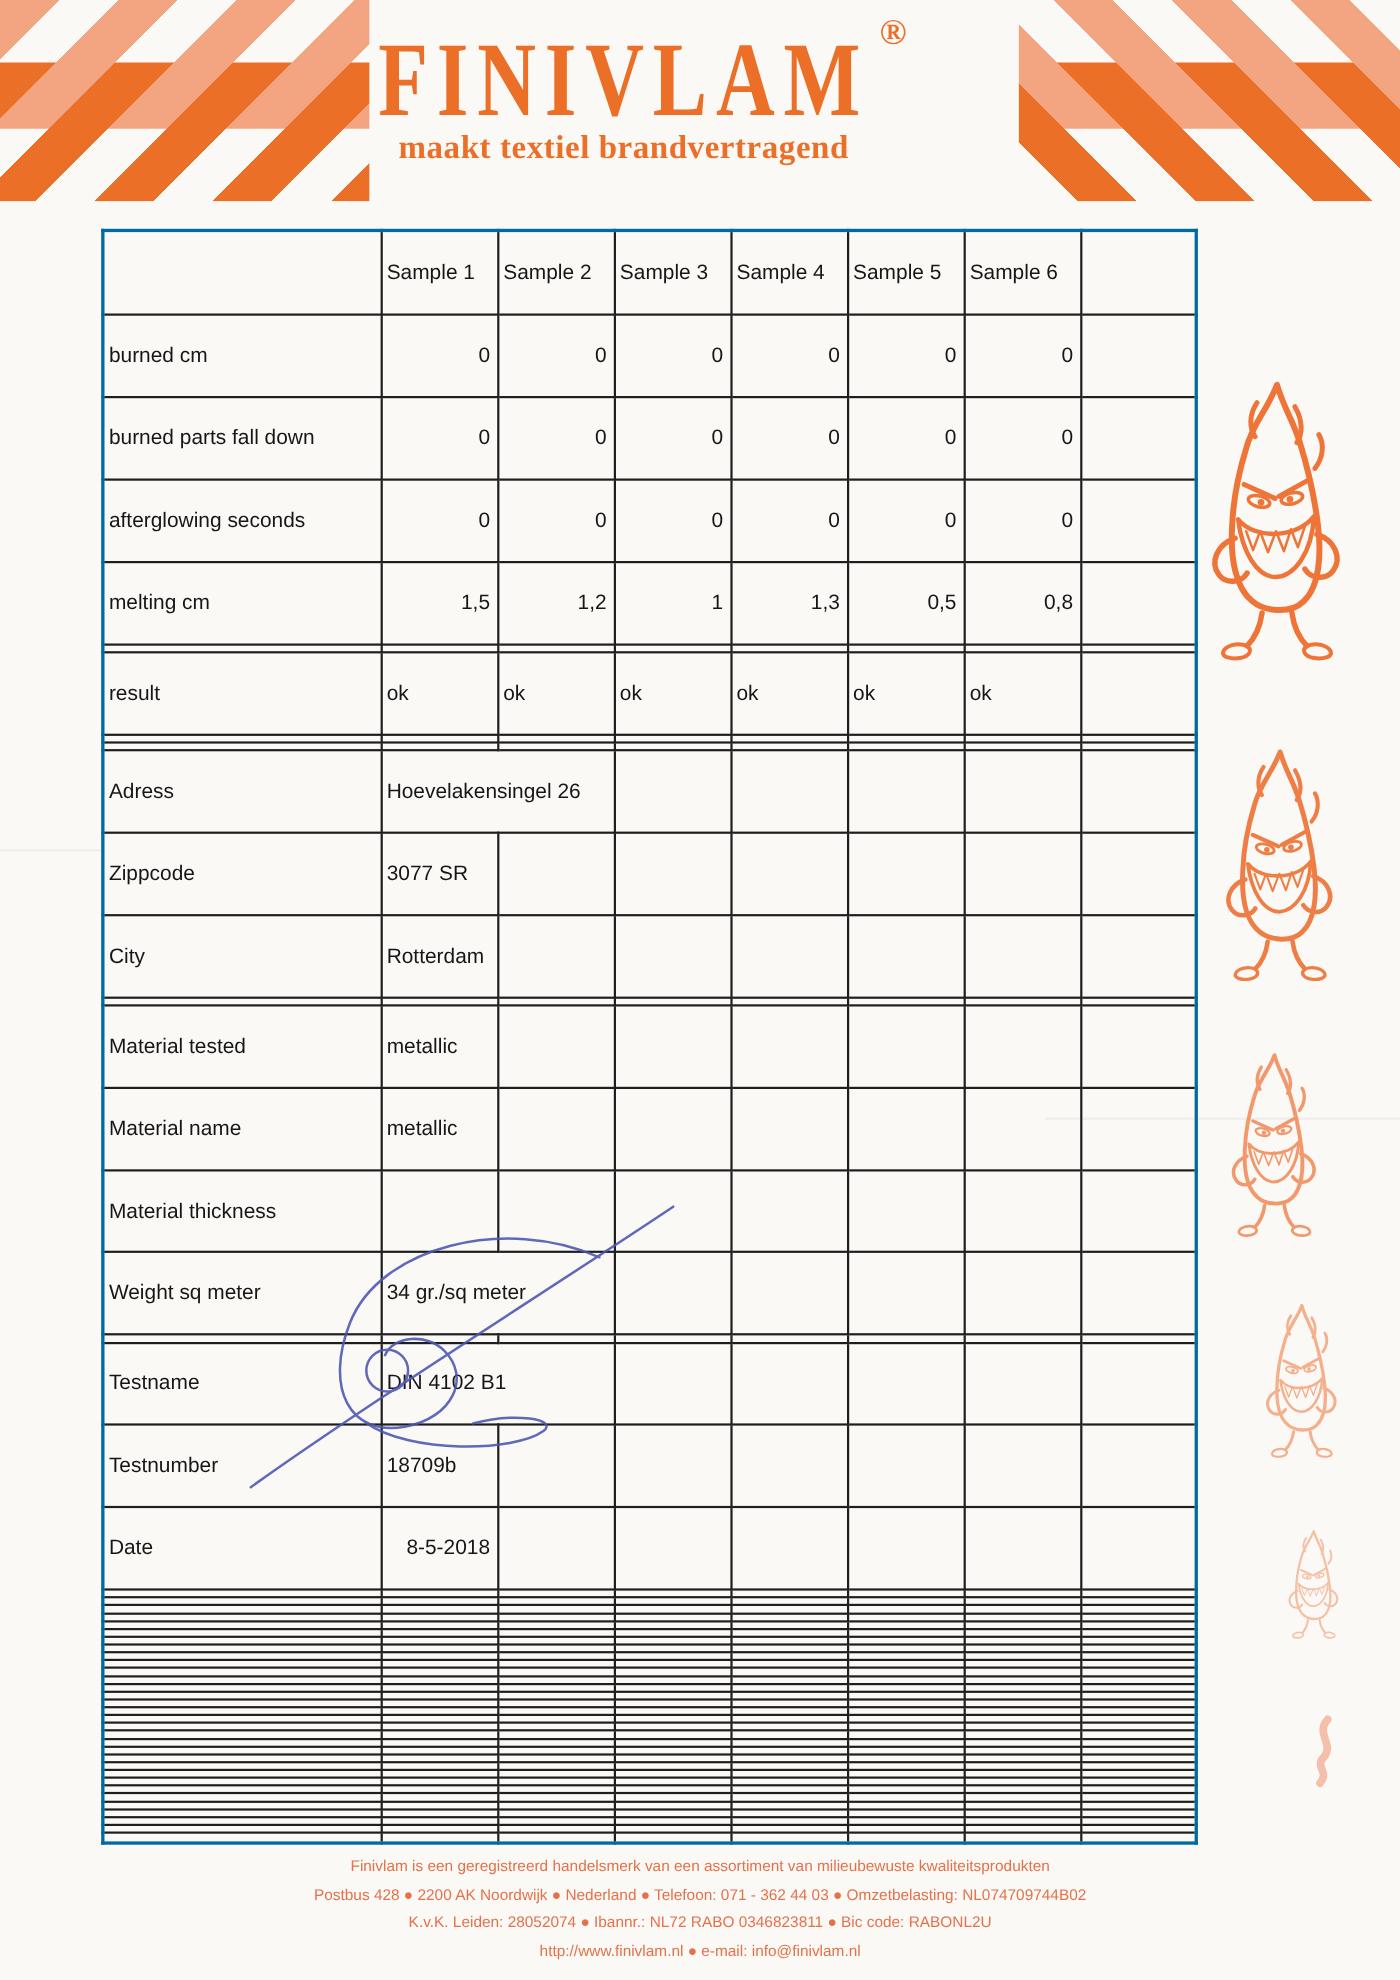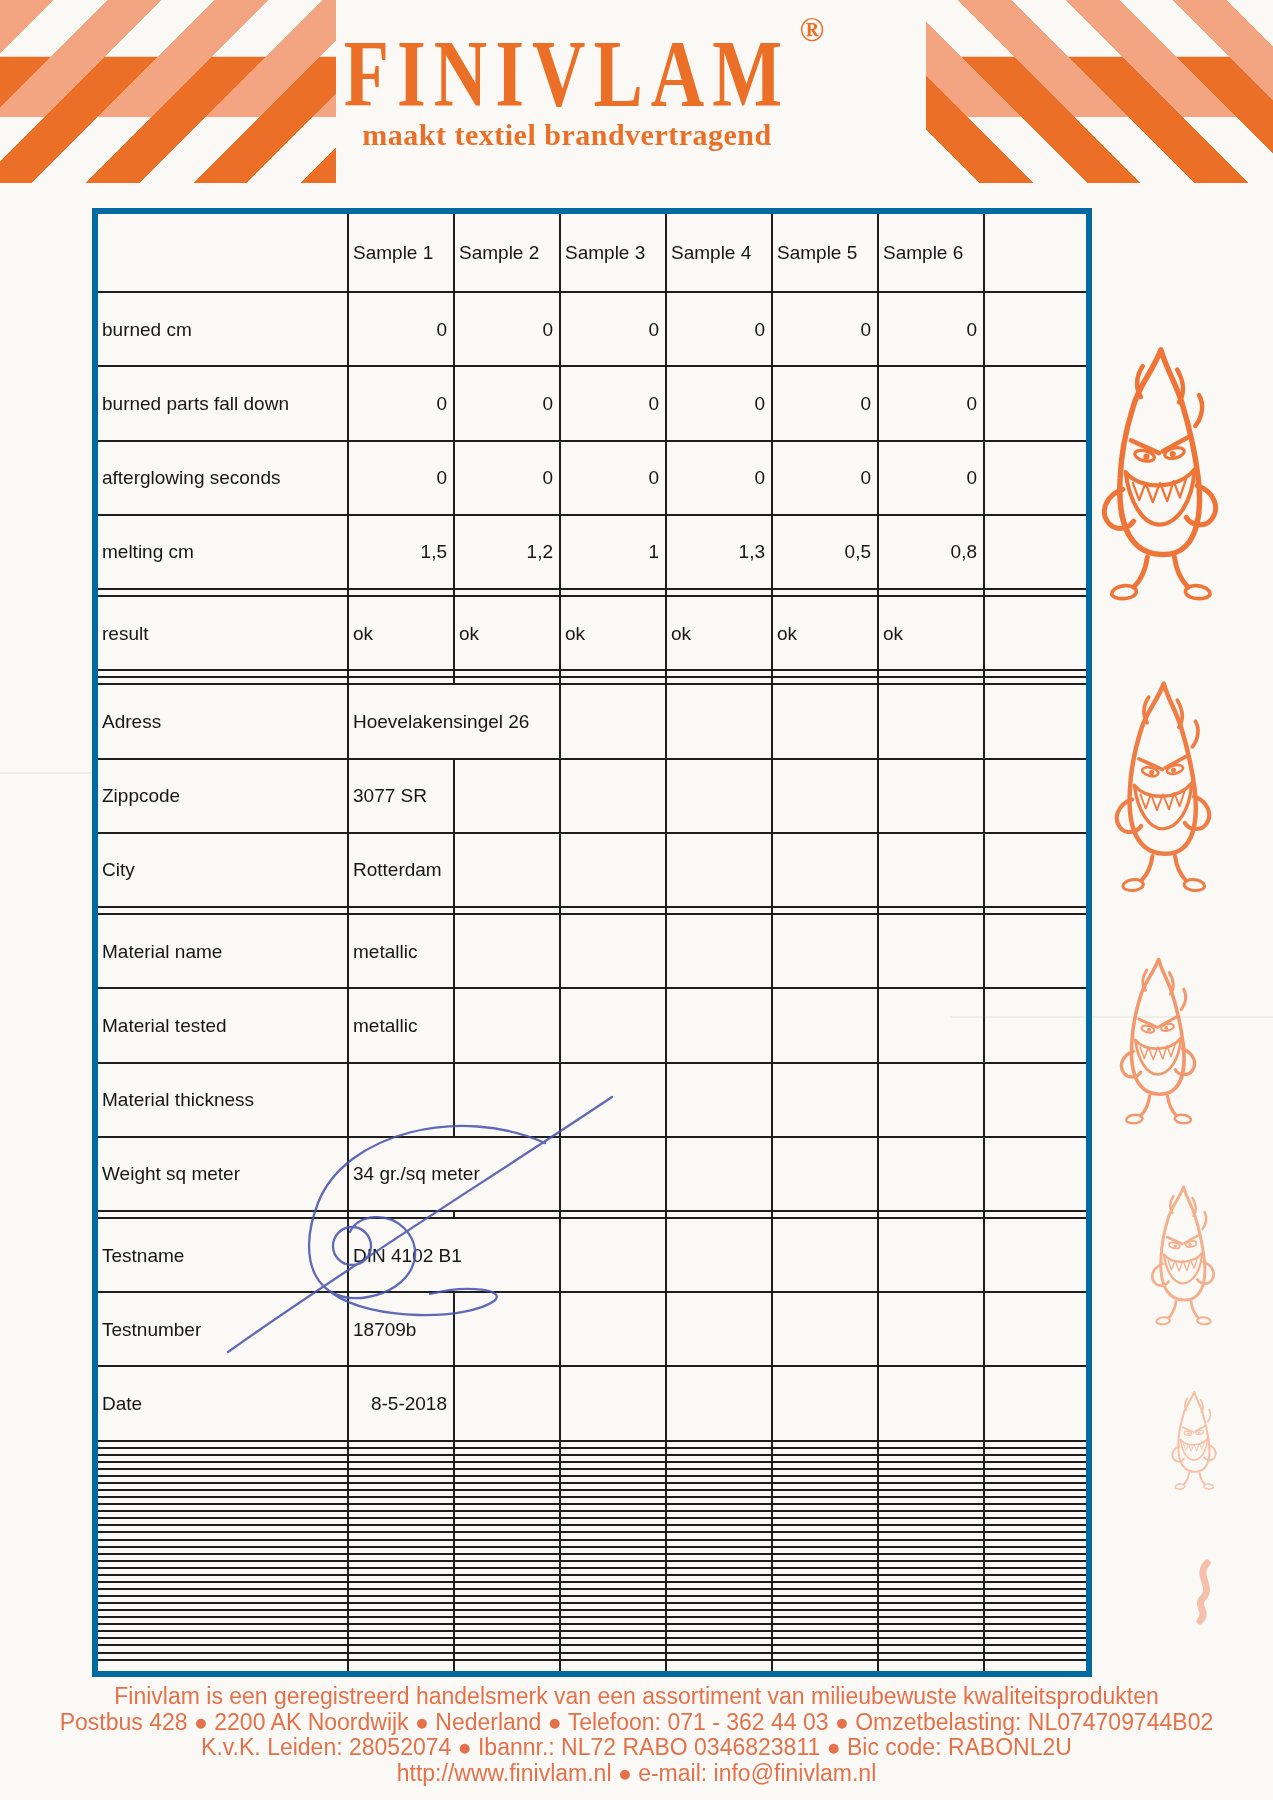--- a/index.html
+++ b/index.html
@@ -23,37 +23,37 @@
   .brand-row{position:relative;display:inline-block;height:94px;}
   .brand{font-family:"Liberation Serif",serif;font-weight:bold;font-size:74px;line-height:1.05;
          letter-spacing:8px;display:inline-block;transform:scaleY(1.3);transform-origin:top center;
          white-space:nowrap;}
   .registered{position:absolute;right:-34px;top:-12px;font-size:33px;font-family:"Liberation Serif",serif;
          font-weight:bold;}
   .tagline{font-family:"Liberation Serif",serif;font-weight:bold;font-size:30px;
          letter-spacing:0.5px;white-space:nowrap;}
   
   #doc-table{position:absolute;left:92px;top:208px;width:994px;height:1469px;
-             border-collapse:collapse;table-layout:fixed;border:6px solid #0369a1;}
+             border-collapse:collapse;table-layout:fixed;border:3px solid #0369a1;}
   #doc-table td{border:2px solid #1e1e1e;font-size:19px;color:#161616;padding:0 4px;
                 overflow:hidden;white-space:nowrap;line-height:1;}
   #doc-table td.num{text-align:right;padding-right:6px;}
   #doc-table td.lab,#doc-table td.val,#doc-table td.hdr{text-align:left;}
   
   .overlay{position:absolute;left:0;top:0;pointer-events:none;}
   .mascot{position:absolute;}
   .m1{left:1083px;top:331px;width:154px;height:284px;opacity:1;}
   .m2{left:1099px;top:671px;width:128px;height:230px;opacity:.92;}
   .m3{left:1101px;top:951px;width:114px;height:179px;opacity:.72;}
   .m4{left:1134px;top:1180px;width:98px;height:150px;opacity:.55;}
   .m5{left:1160px;top:1387px;width:68px;height:106px;opacity:.42;}
   .paper-crease{position:absolute;height:2px;background:rgba(120,110,100,.08);}
   
   #footer{position:absolute;left:0;right:0;top:1684px;text-align:center;color:#e5714a;
-          font-size:23px;line-height:25.5px;}
+          font-size:14px;line-height:25.5px;}
 </style>
 </head>
 <body>
 
 <div id="page">
 
   <div id="stripes-left" class="stripe-block">
     <div class="stripe-layer light"></div>
     <div class="stripe-layer dark"></div>
   </div>
@@ -205,31 +205,31 @@
           <td></td>
           <td></td>
           <td></td>
           <td></td>
           <td></td>
           <td></td>
           <td></td>
           <td></td>
         </tr>
         <tr>
+          <td class="lab">Material tested</td>
+          <td class="val">metallic</td>
+          <td></td>
+          <td></td>
+          <td></td>
+          <td></td>
+          <td></td>
+          <td></td>
+        </tr>
+        <tr>
           <td class="lab">Material name</td>
-          <td class="val">metallic</td>
-          <td></td>
-          <td></td>
-          <td></td>
-          <td></td>
-          <td></td>
-          <td></td>
-        </tr>
-        <tr>
-          <td class="lab">Material tested</td>
           <td class="val">metallic</td>
           <td></td>
           <td></td>
           <td></td>
           <td></td>
           <td></td>
           <td></td>
         </tr>
         <tr>
           <td class="lab">Material thickness</td>

